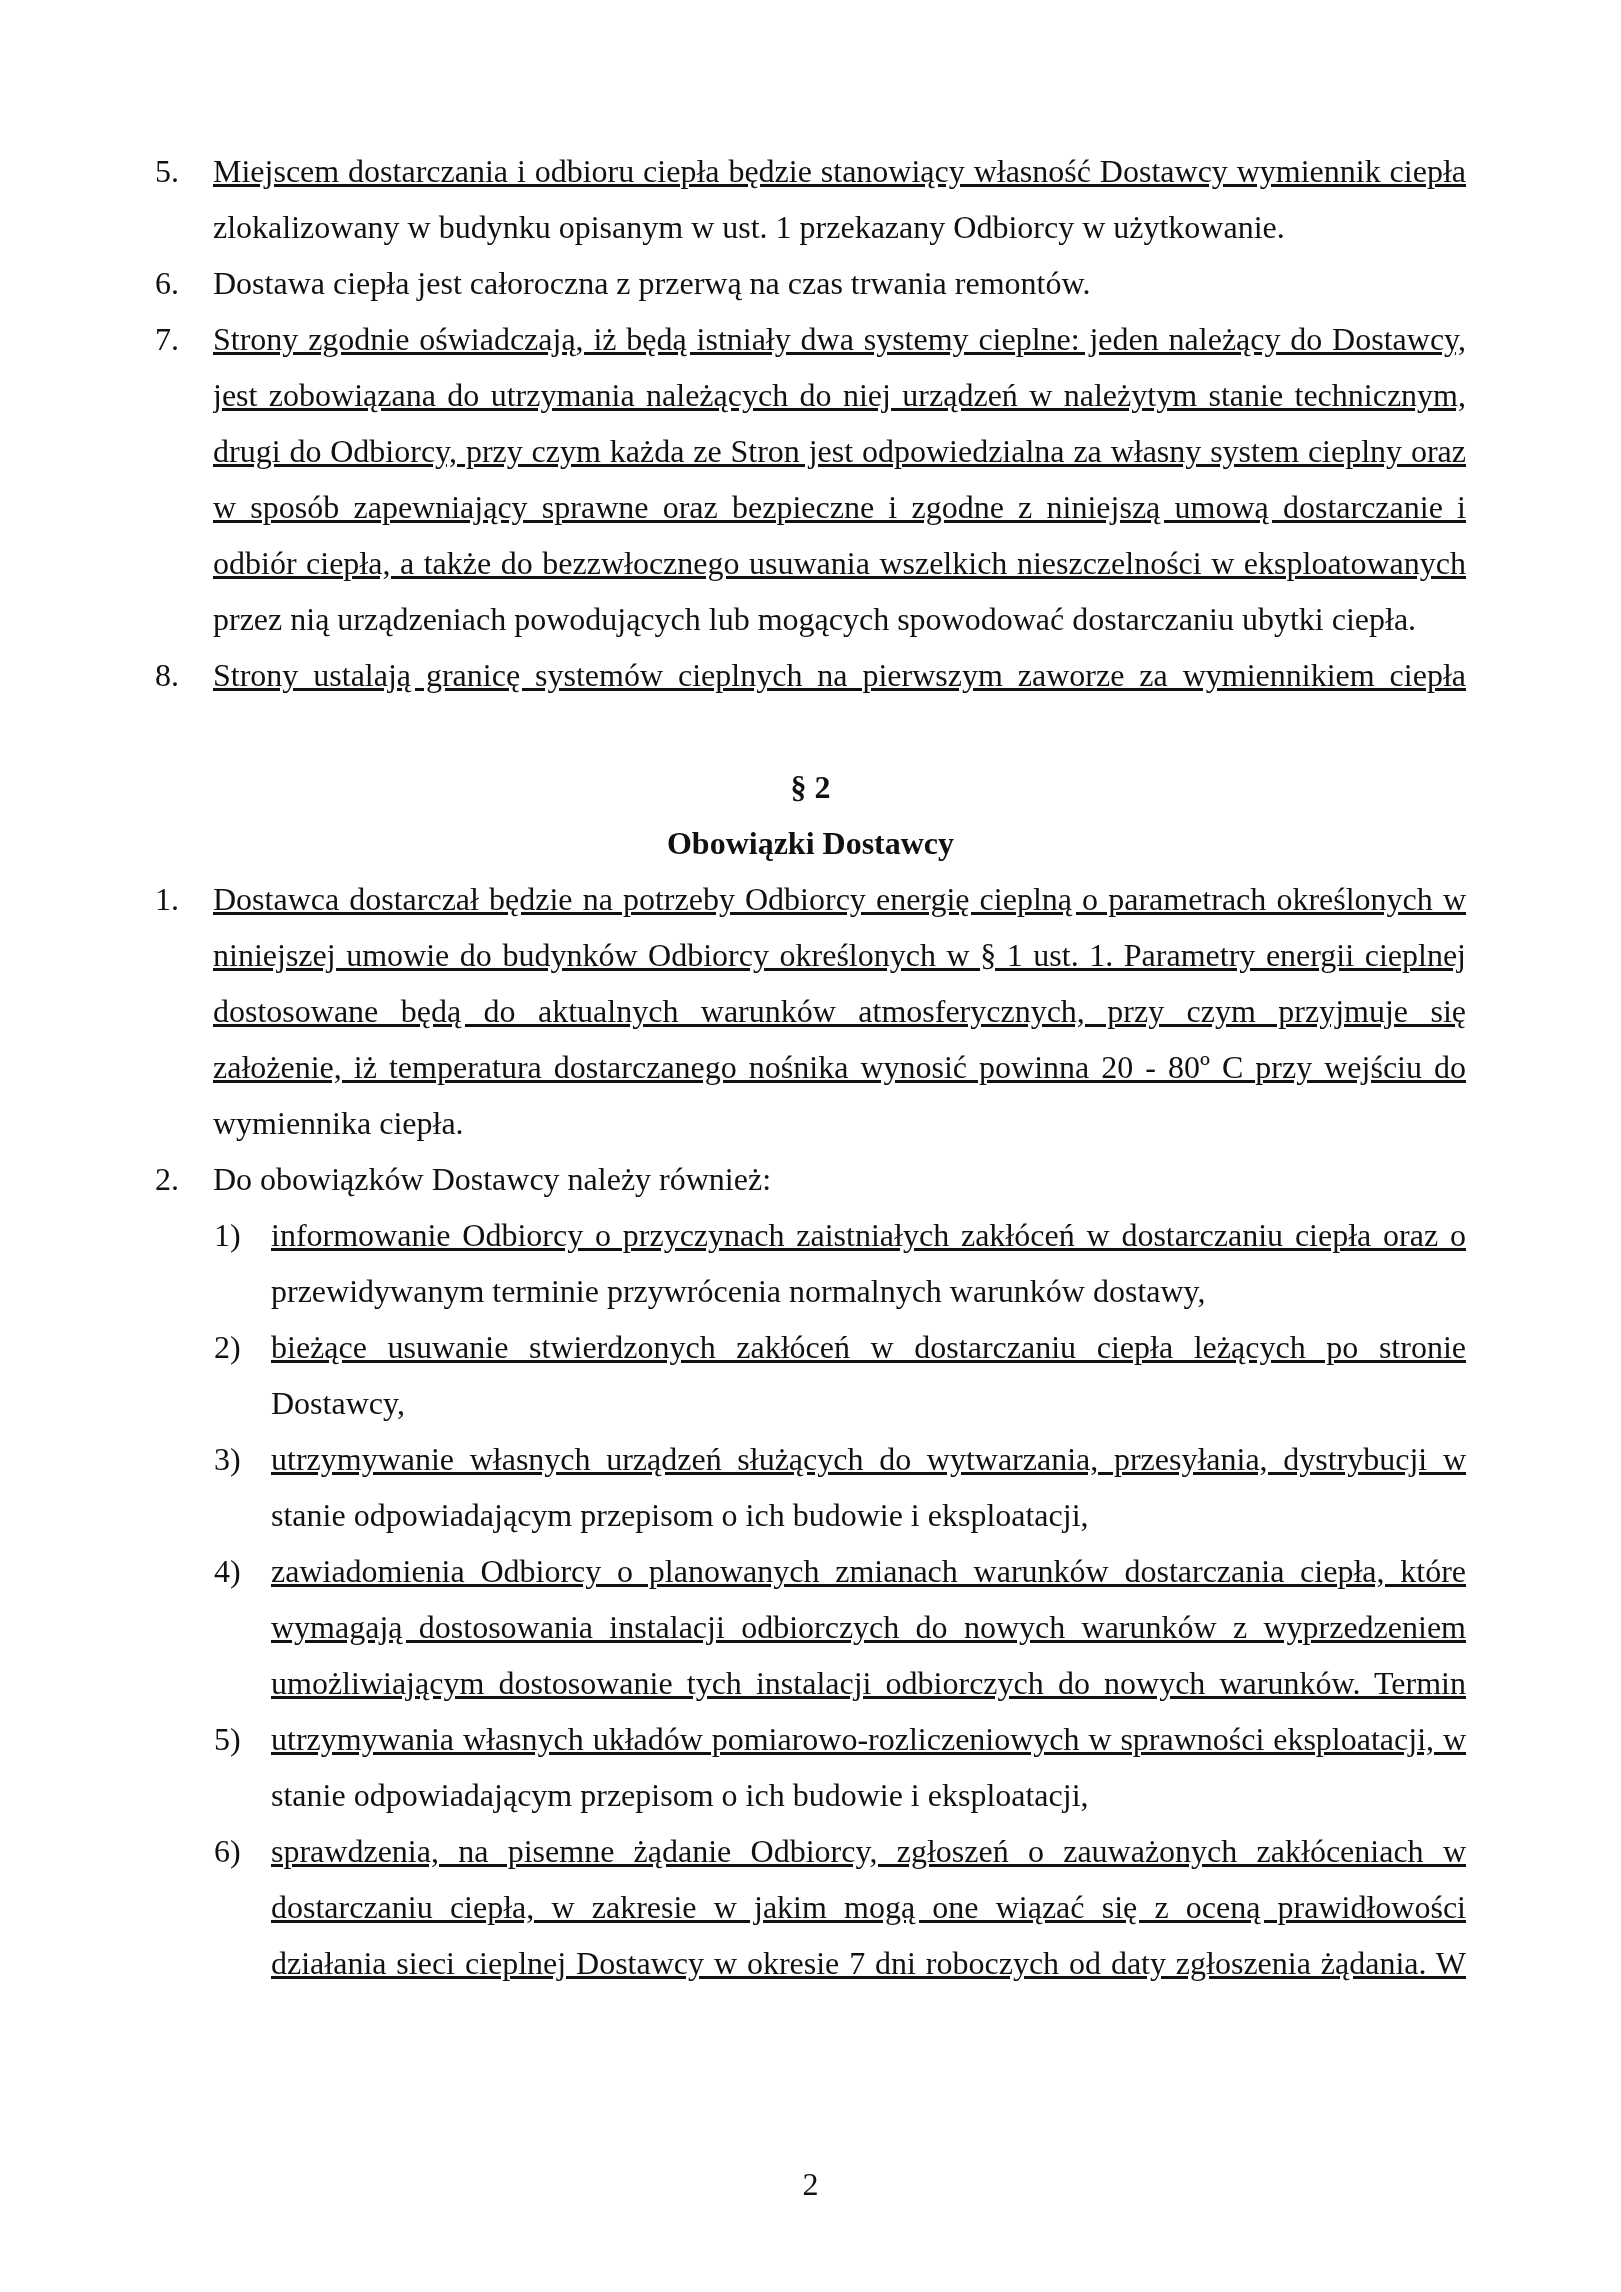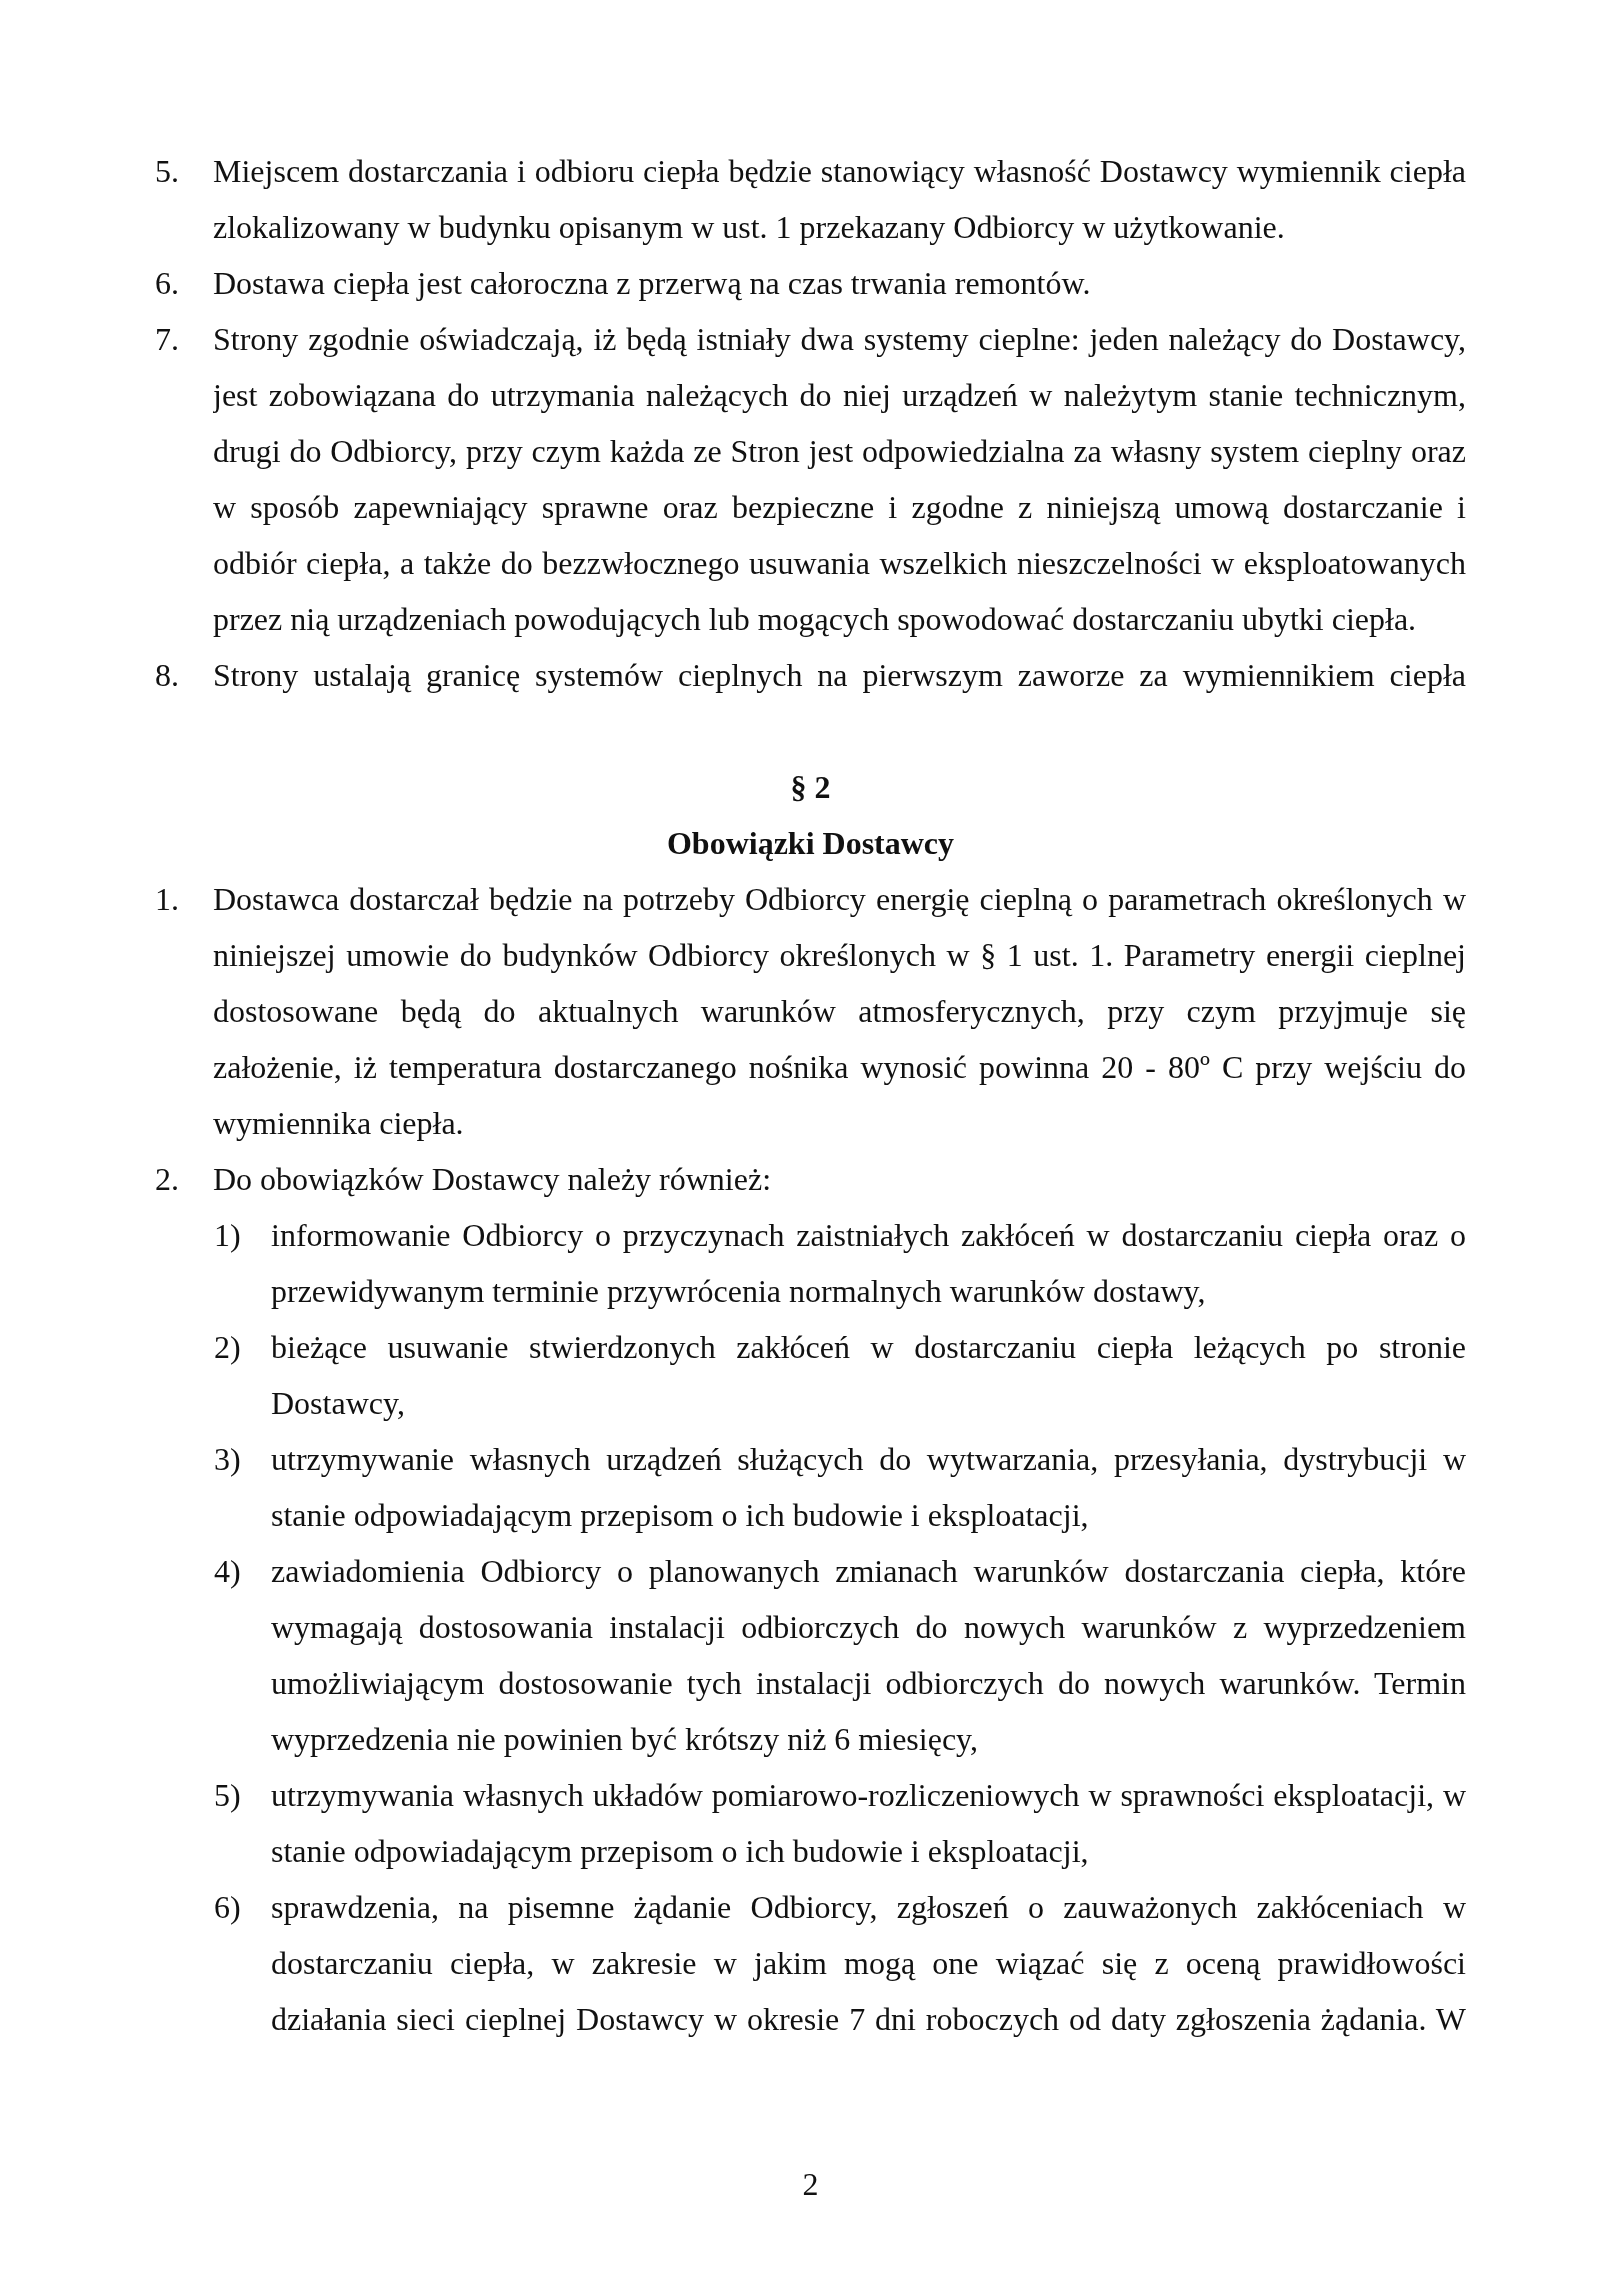--- a/index.html
+++ b/index.html
@@ -60,20 +60,21 @@
     left: 271px;
     width: 1195px;
     top: 0;
     white-space: normal;
     overflow: hidden;
     height: 56px;
   }
   .j {
     text-align: justify;
     text-align-last: justify;
+    text-decoration: underline;
   }
   .l {
     text-align: right;
     text-align-last: left;
   }
   .heading {
     text-align: center;
     font-weight: bold;
     width: 1621px;
     padding-left: 0;
@@ -204,23 +205,20 @@
         <div class="line">
           <span class="subnum">4)</span>
           <div class="subtxt j">zawiadomienia Odbiorcy o planowanych zmianach warunków dostarczania ciepła, które</div>
         </div>
         <div class="line">
           <div class="subtxt j">wymagają dostosowania instalacji odbiorczych do nowych warunków z wyprzedzeniem</div>
         </div>
         <div class="line">
           <div class="subtxt j">umożliwiającym dostosowanie tych instalacji odbiorczych do nowych warunków. Termin</div>
         </div>
-        <div class="line">
-          <div class="subtxt l">wyprzedzenia nie powinien być krótszy niż 6 miesięcy,</div>
-        </div>
       </div>
 
       <div>
         <div class="line">
           <span class="subnum">5)</span>
           <div class="subtxt j">utrzymywania własnych układów pomiarowo-rozliczeniowych w sprawności eksploatacji, w</div>
         </div>
         <div class="line">
           <div class="subtxt l">stanie odpowiadającym przepisom o ich budowie i eksploatacji,</div>
         </div>

